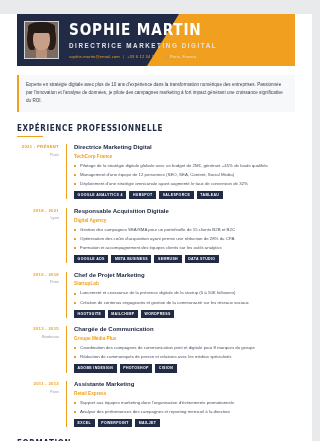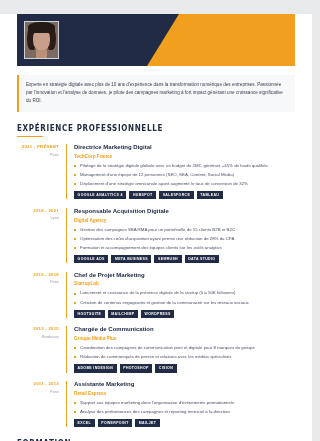--- a/index.html
+++ b/index.html
@@ -248,20 +248,31 @@
   <div class="header">
     <div class="header-accent"></div>
     <div class="header-inner">
       <div class="photo">
         <div class="hair-l"></div>
         <div class="hair-r"></div>
         <div class="face"></div>
         <div class="hair-top"></div>
         <div class="neck"></div>
       </div>
+      <div class="header-text">
+        <div class="name">SOPHIE MARTIN</div>
+        <div class="title">DIRECTRICE MARKETING DIGITAL</div>
+        <div class="contact">
+          <span>sophie.martin@email.com</span>
+          <span class="sep">|</span>
+          <span>+33 6 12 34 56 78</span>
+          <span class="sep">|</span>
+          <span class="loc">Paris, France</span>
+        </div>
+      </div>
     </div>
   </div>
 
   <div class="summary">Experte en stratégie digitale avec plus de 10 ans d'expérience dans la transformation numérique des entreprises. Passionnée par l'innovation et l'analyse de données, je pilote des campagnes marketing à fort impact générant une croissance significative du ROI.</div>
 
   <div class="section">
     <div class="section-title">EXPÉRIENCE PROFESSIONNELLE</div>
     <div class="section-rule"></div>
     <div class="entries" id="experience-list">
         <div class="entry">

